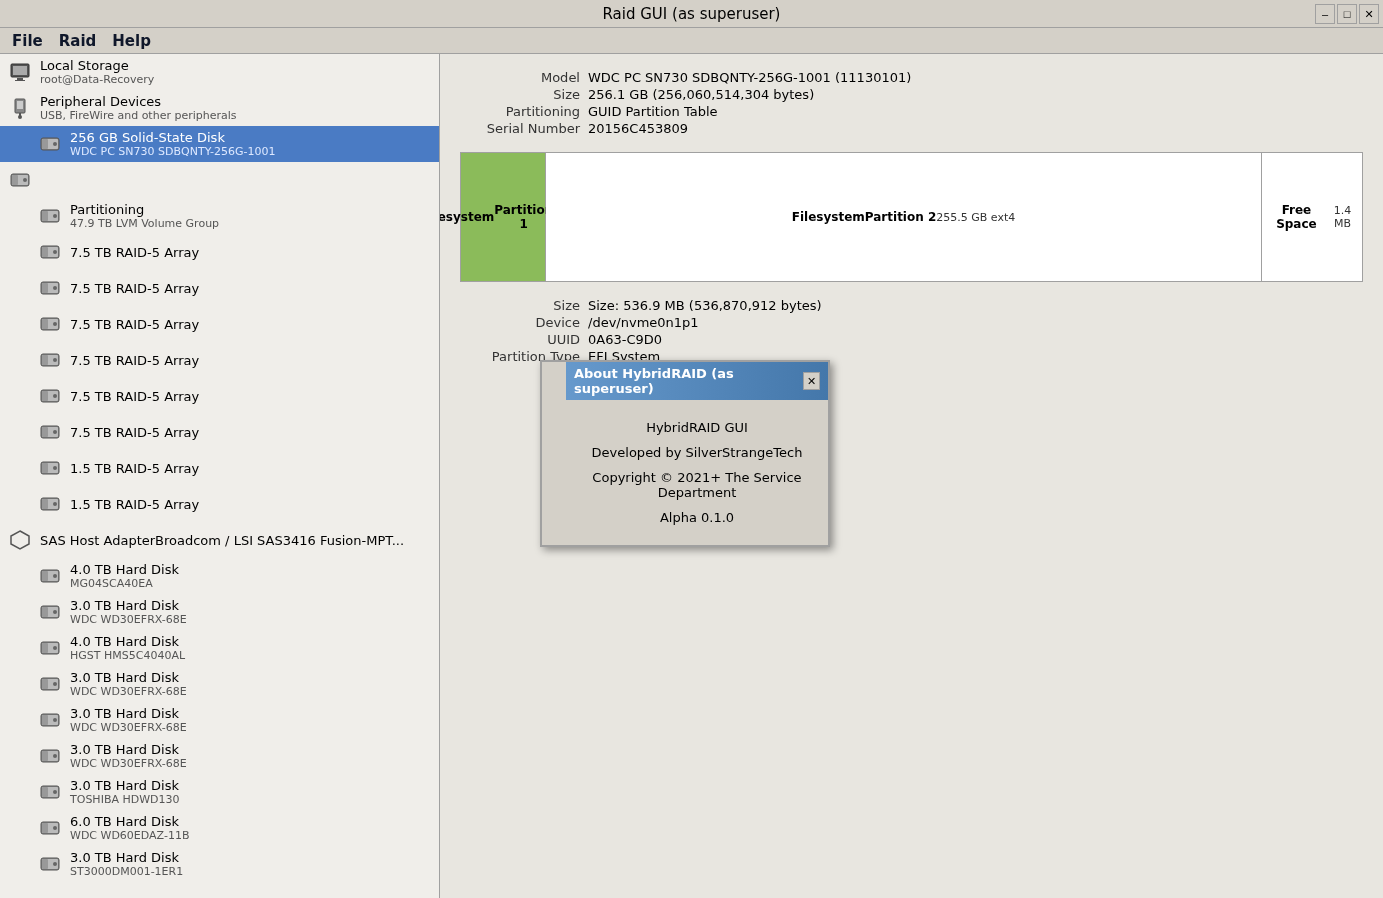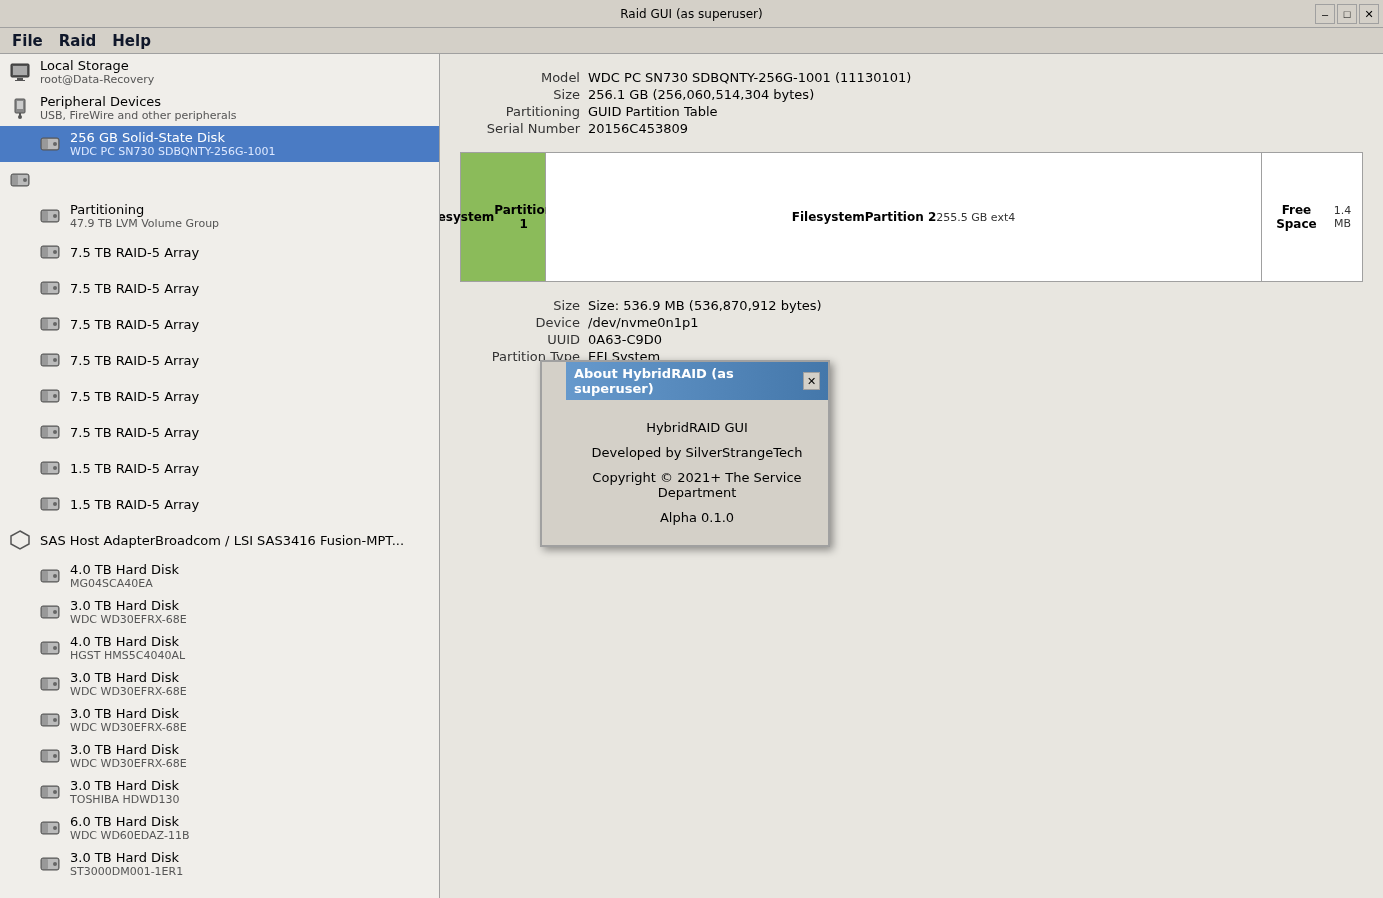--- a/index.html
+++ b/index.html
@@ -18,21 +18,21 @@
     .titlebar {
       background: #d4d0c8;
       height: 28px;
       display: flex;
       align-items: center;
       justify-content: center;
       position: relative;
       border-bottom: 1px solid #a0a0a0;
     }
     .titlebar-title {
-      font-size: 12px;
+      font-size: 15px;
       color: #000;
     }
     .titlebar-controls {
       position: absolute;
       right: 4px;
       top: 4px;
       display: flex;
       gap: 2px;
     }
     .titlebar-btn {

